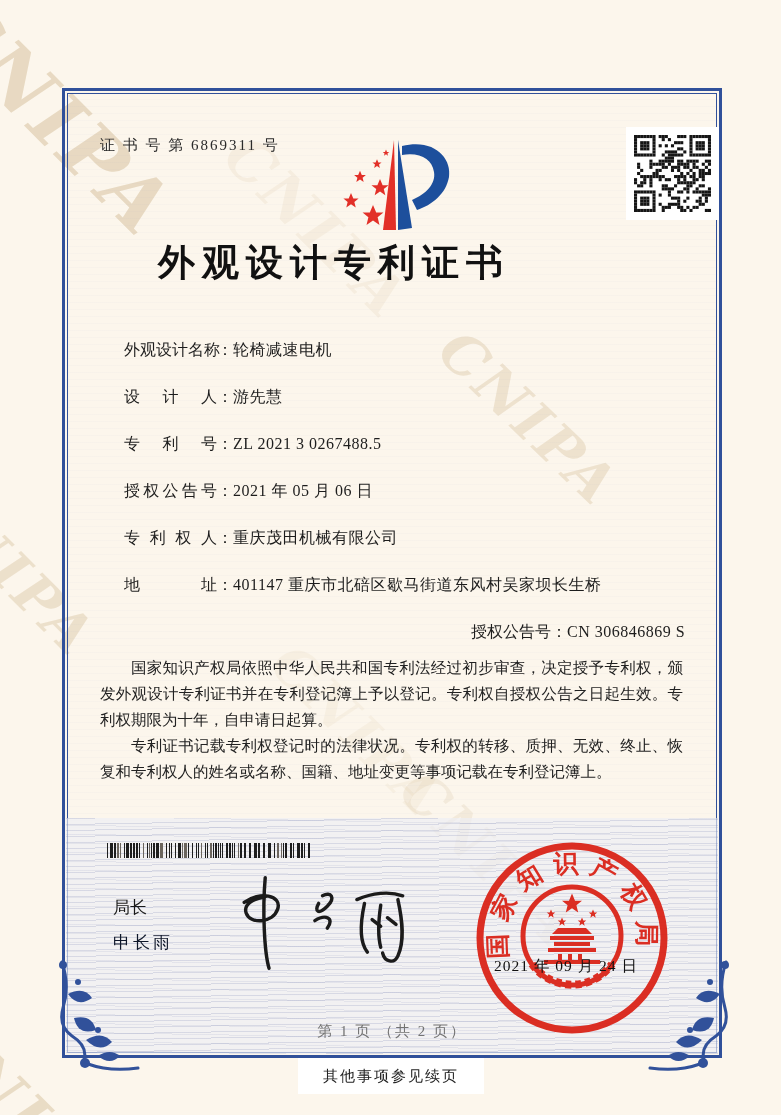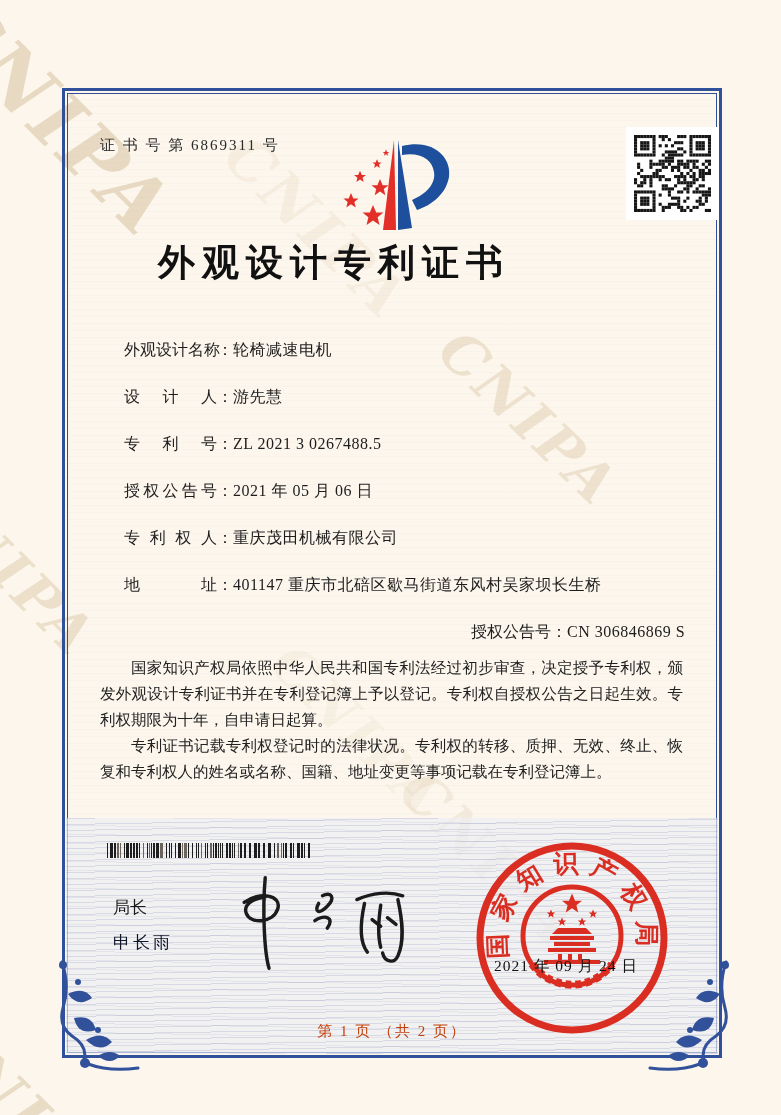--- a/index.html
+++ b/index.html
@@ -79,21 +79,21 @@
   .signature{ position:absolute; left:225px; top:870px; z-index:4; }
   .seal{ position:absolute; left:472px; top:838px; z-index:5; }
   .seal-arc{ font-size:25px; font-weight:bold; letter-spacing:10px; fill:#da2418;
              font-family:"Liberation Sans","DejaVu Sans",sans-serif; }
   .seal-date{
     position:absolute; left:494px; top:956px; z-index:6; font-size:15.5px;
     color:#111; letter-spacing:1px; white-space:nowrap;
   }
   .page-num{
     position:absolute; left:62px; top:1022px; width:660px; text-align:center; z-index:3;
-    font-size:15px; letter-spacing:2px; color:#c2410c;
+    font-size:15px; letter-spacing:2px; color:#737373;
   }
   .corner{ position:absolute; z-index:4; }
   .corner.left{ left:54px; top:960px; }
   .corner.right{ left:648px; top:960px; transform:scaleX(-1); }
   .cont-pad{
     position:absolute; left:298px; top:1058px; width:186px; height:36px; background:#ffffff;
     z-index:3; display:flex; align-items:center; justify-content:center;
   }
   .cont-note{ font-size:15px; letter-spacing:2px; color:#222; }
 </style>
@@ -599,14 +599,17 @@
         <rect x="86" y="116" width="4" height="6"></rect>
         <rect x="96" y="116" width="4" height="6"></rect>
         <rect x="106" y="116" width="4" height="6"></rect>
         <rect x="72" y="122" width="56" height="4"></rect>
       </g>
     </g>
   </svg>
   <div class="seal-date">2021 年 09 月 24 日</div>
 
   <div class="page-num">第 1 页 （共 2 页）</div>
+  <div class="cont-pad">
+    <span class="cont-note">其他事项参见续页</span>
+  </div>
 
 </div>
 
 </body></html>

